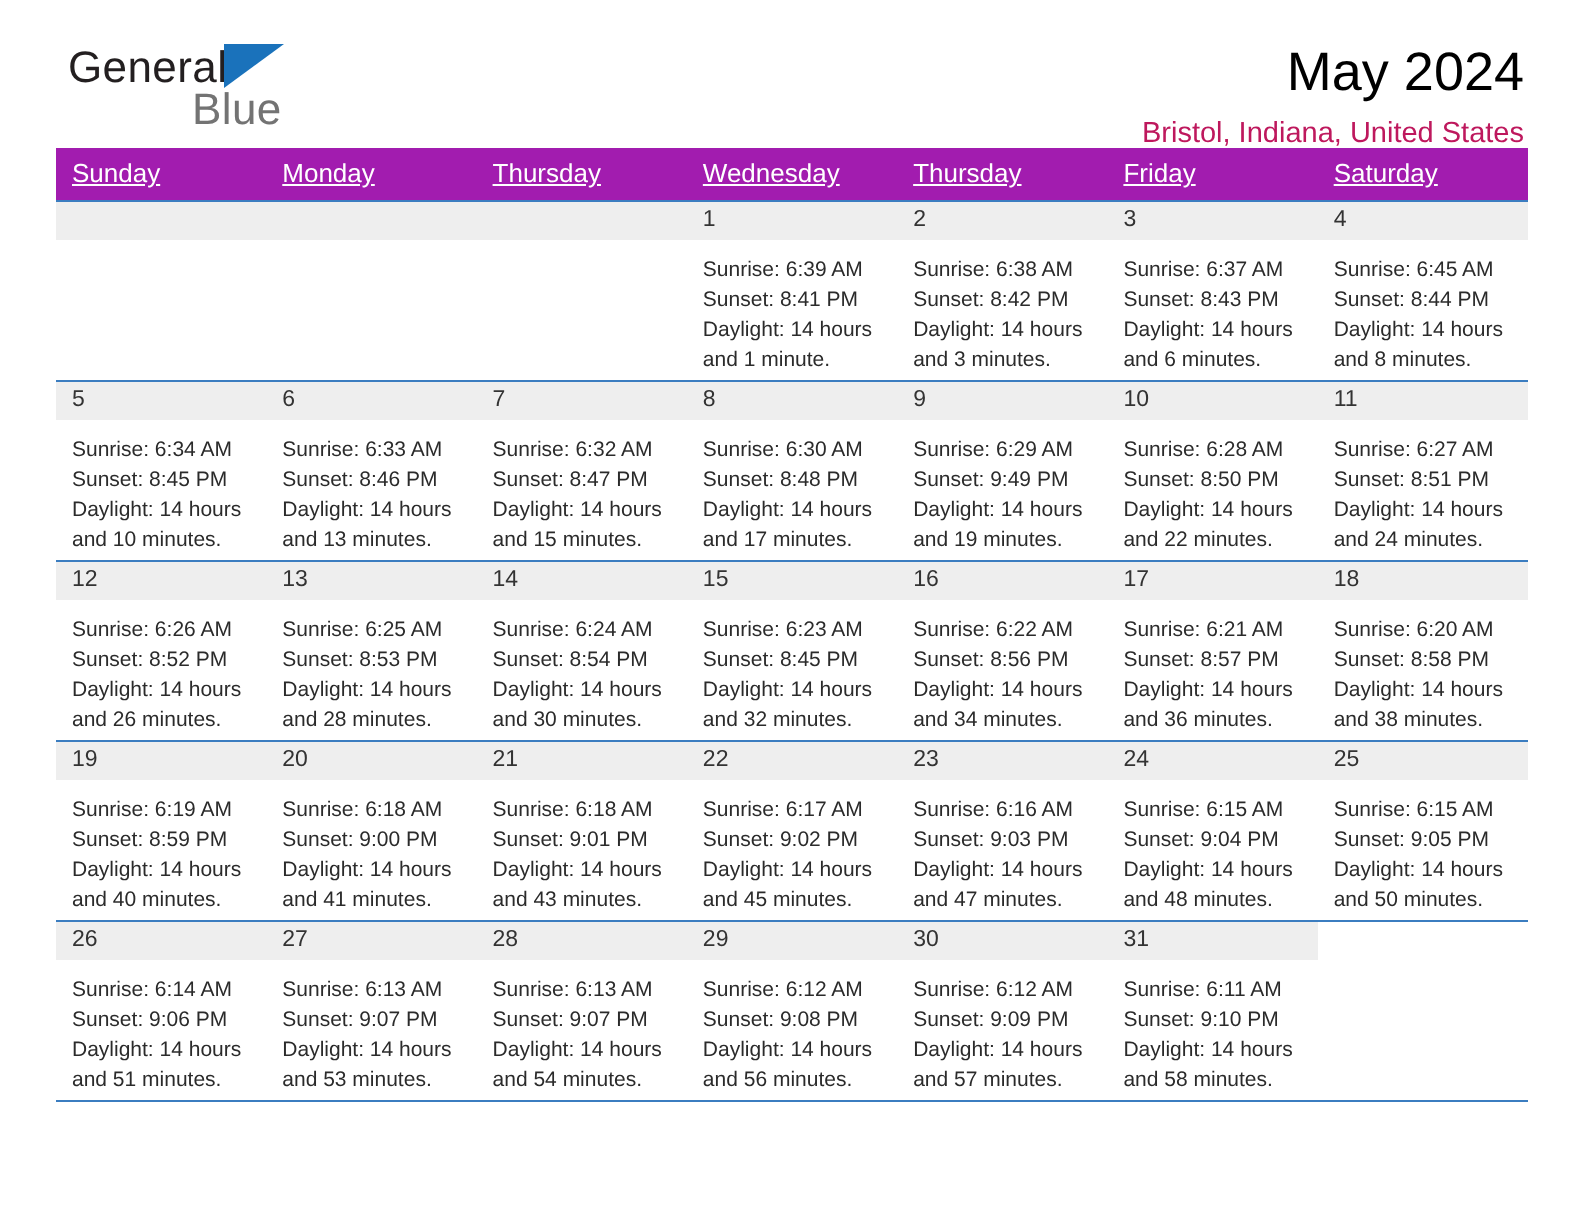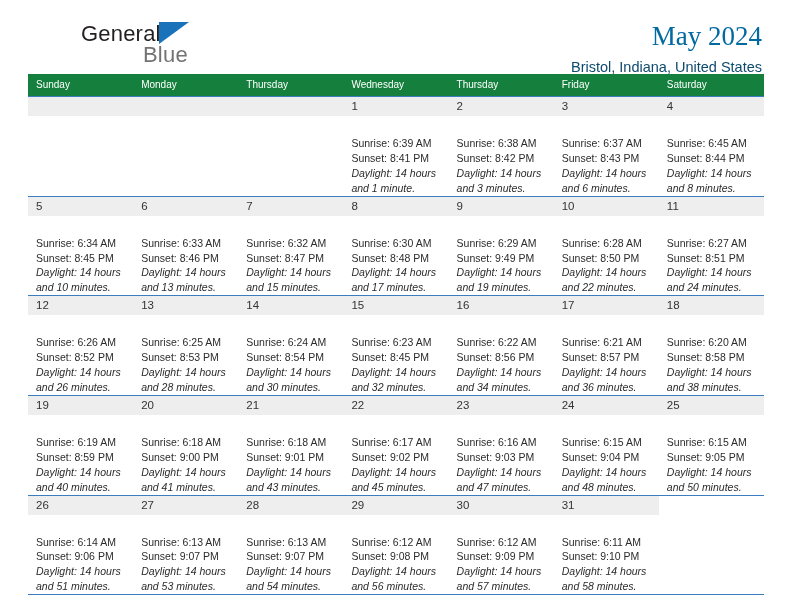--- a/index.html
+++ b/index.html
@@ -30,21 +30,20 @@
     justify-content: space-between;
     height: 74px;
     padding-top: 22px;
     box-sizing: border-box;
   }
 
   .brand {
     display: block;
     line-height: 1;
     padding-left: 6px;
-    margin-left: 47px;
   }
   .brand-row1 {
     position: relative;
     display: inline-block;
     height: 24px;
   }
   .brand-general {
     font-size: 22px;
     letter-spacing: 0.2px;
     color: #231f20;
@@ -68,48 +67,48 @@
     padding-left: 62px;
     letter-spacing: 0.2px;
   }
 
   .title-block {
     text-align: right;
     padding-right: 2px;
   }
   .cal-title {
     font-size: 27px;
-    color: #0369a1;
+    color: #000000;
     line-height: 1.05;
     font-weight: normal;
     margin: 0;
-    font-family: Liberation Serif, serif;
   }
   .cal-subtitle {
     font-size: 14.5px;
-    color: #0c4a6e;
+    color: #be185d;
     margin-top: 9px;
   }
 
   
   .calendar {
     width: 736px;
     border-collapse: collapse;
     table-layout: fixed;
   }
 
   .dow-row th {
-    background: #15803d;
+    background: #a21caf;
     color: #ffffff;
-    font-size: 10px;
+    font-size: 13px;
     font-weight: normal;
     text-align: left;
     padding: 5px 0 6px 8px;
     height: 20px;
     box-sizing: border-box;
+    text-decoration: underline;
   }
 
   .week-row td {
     vertical-align: top;
     padding: 0;
     border-top: 1px solid #3b7dc0;
     height: 90px;
     box-sizing: border-box;
   }
   .week-row.last td {
@@ -128,31 +127,30 @@
     color: #333333;
     padding: 3px 0 4px 8px;
     height: 19px;
     box-sizing: border-box;
   }
   .cell-blank .daynum {
     background: #eeeeee;
   }
 
   .details {
-    padding: 20px 6px 0 8px;
+    padding: 8px 6px 0 8px;
     font-size: 10.5px;
     line-height: 1.42;
     color: #2b2b2b;
   }
   .details div {
     white-space: nowrap;
   }
   .details .wrap {
     white-space: normal;
-    font-style: italic;
   }
 </style>
 </head>
 <body>
 
 <div class="page">
 
   <div class="header">
 
     <div class="brand">

